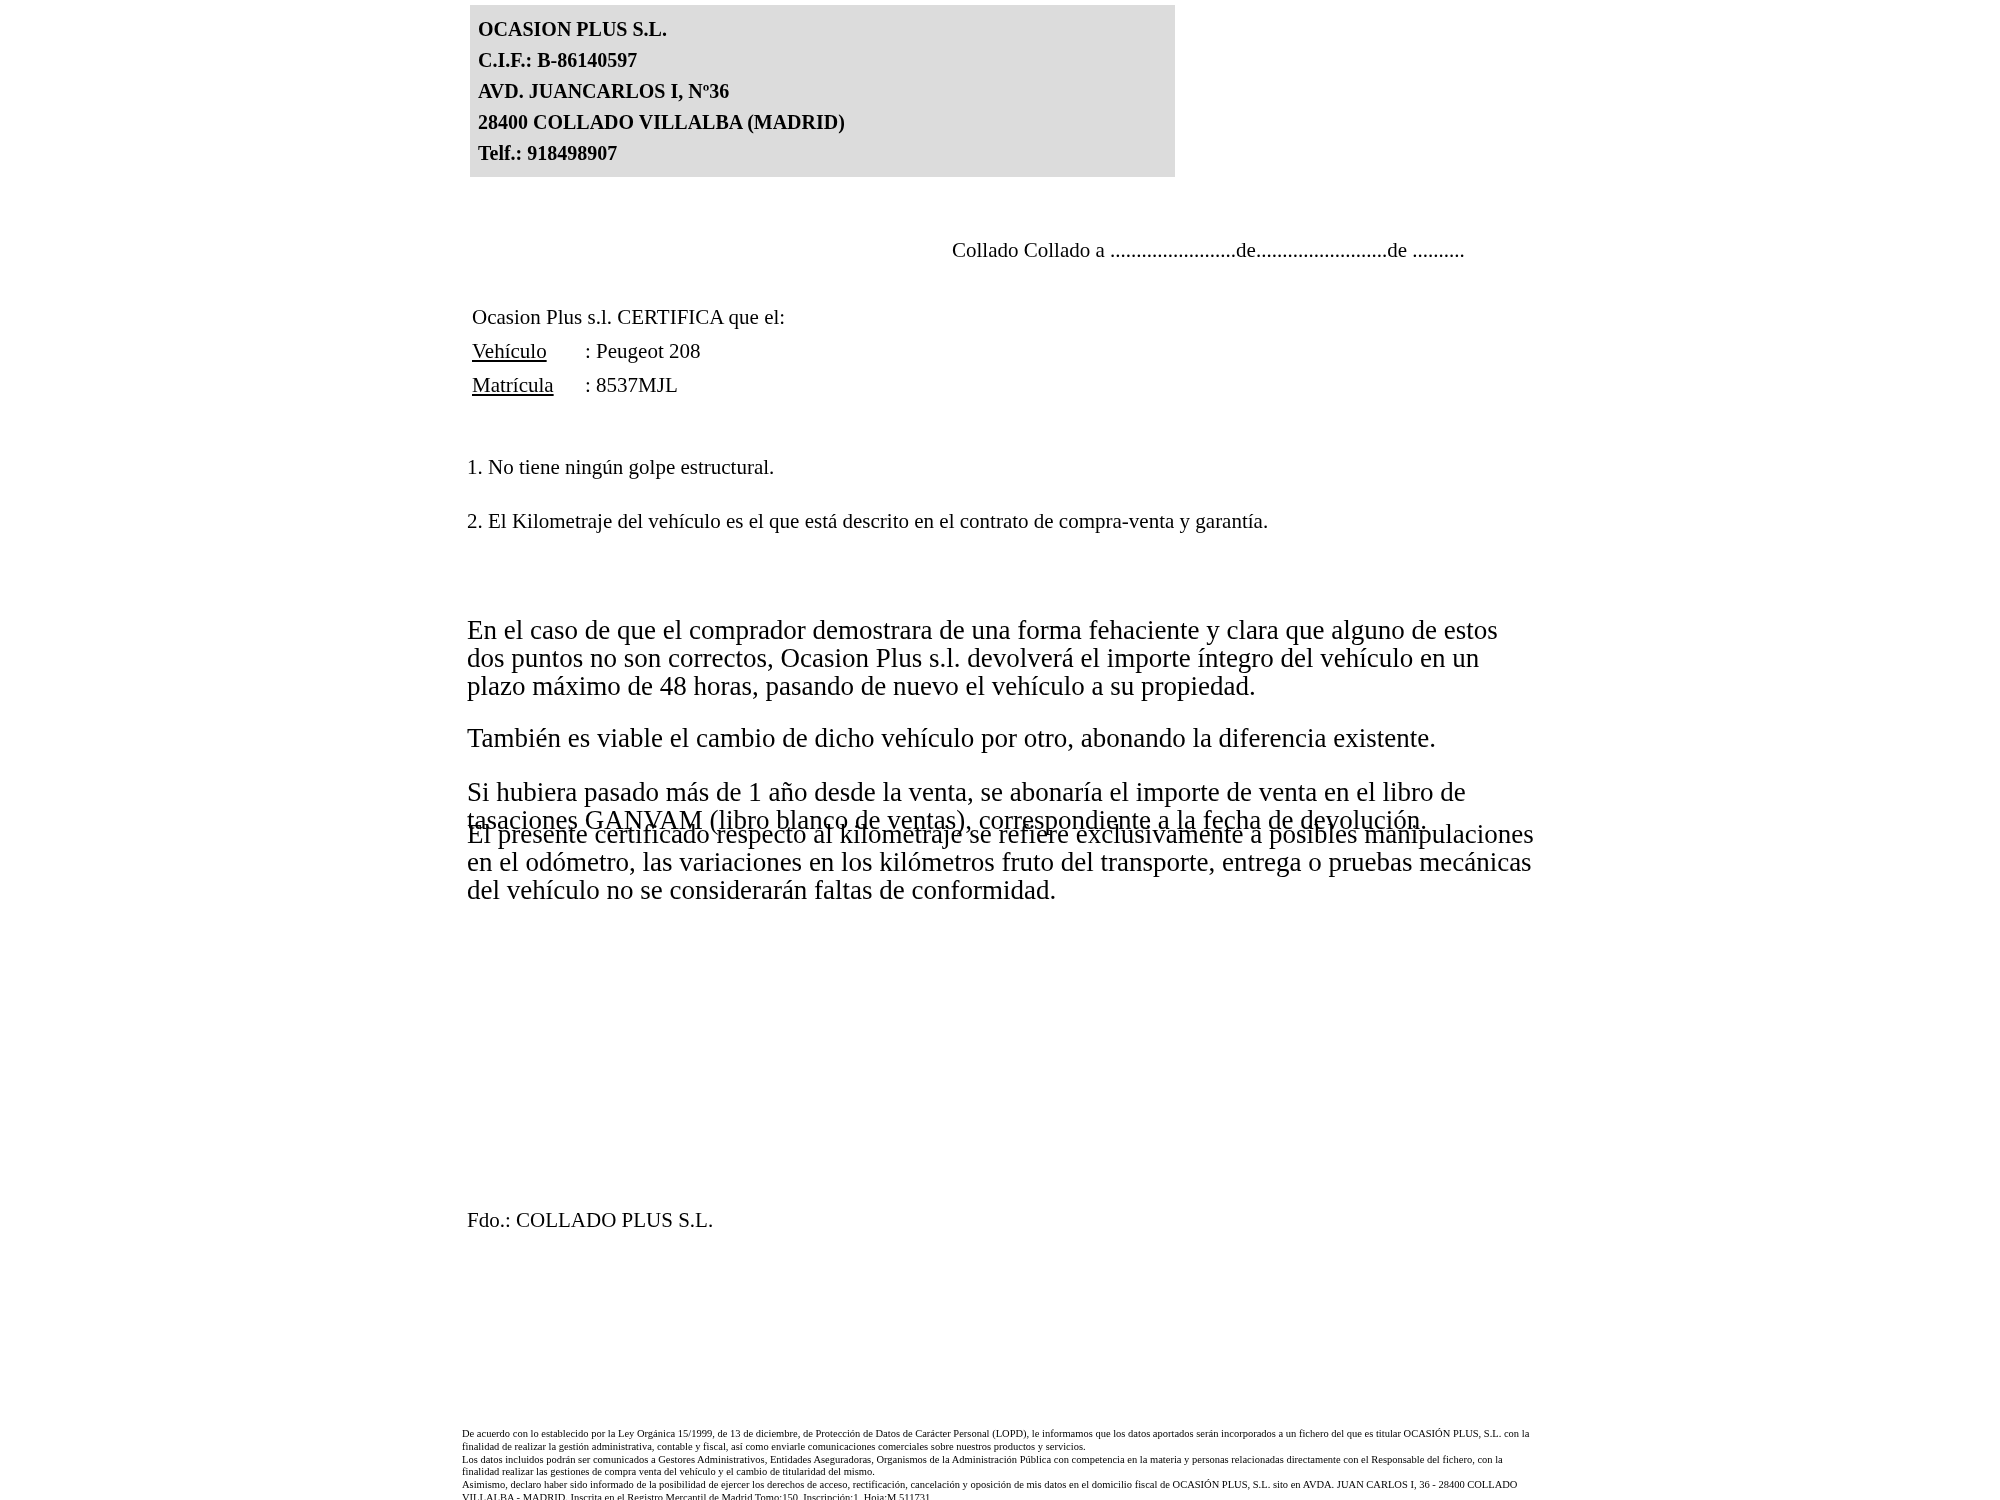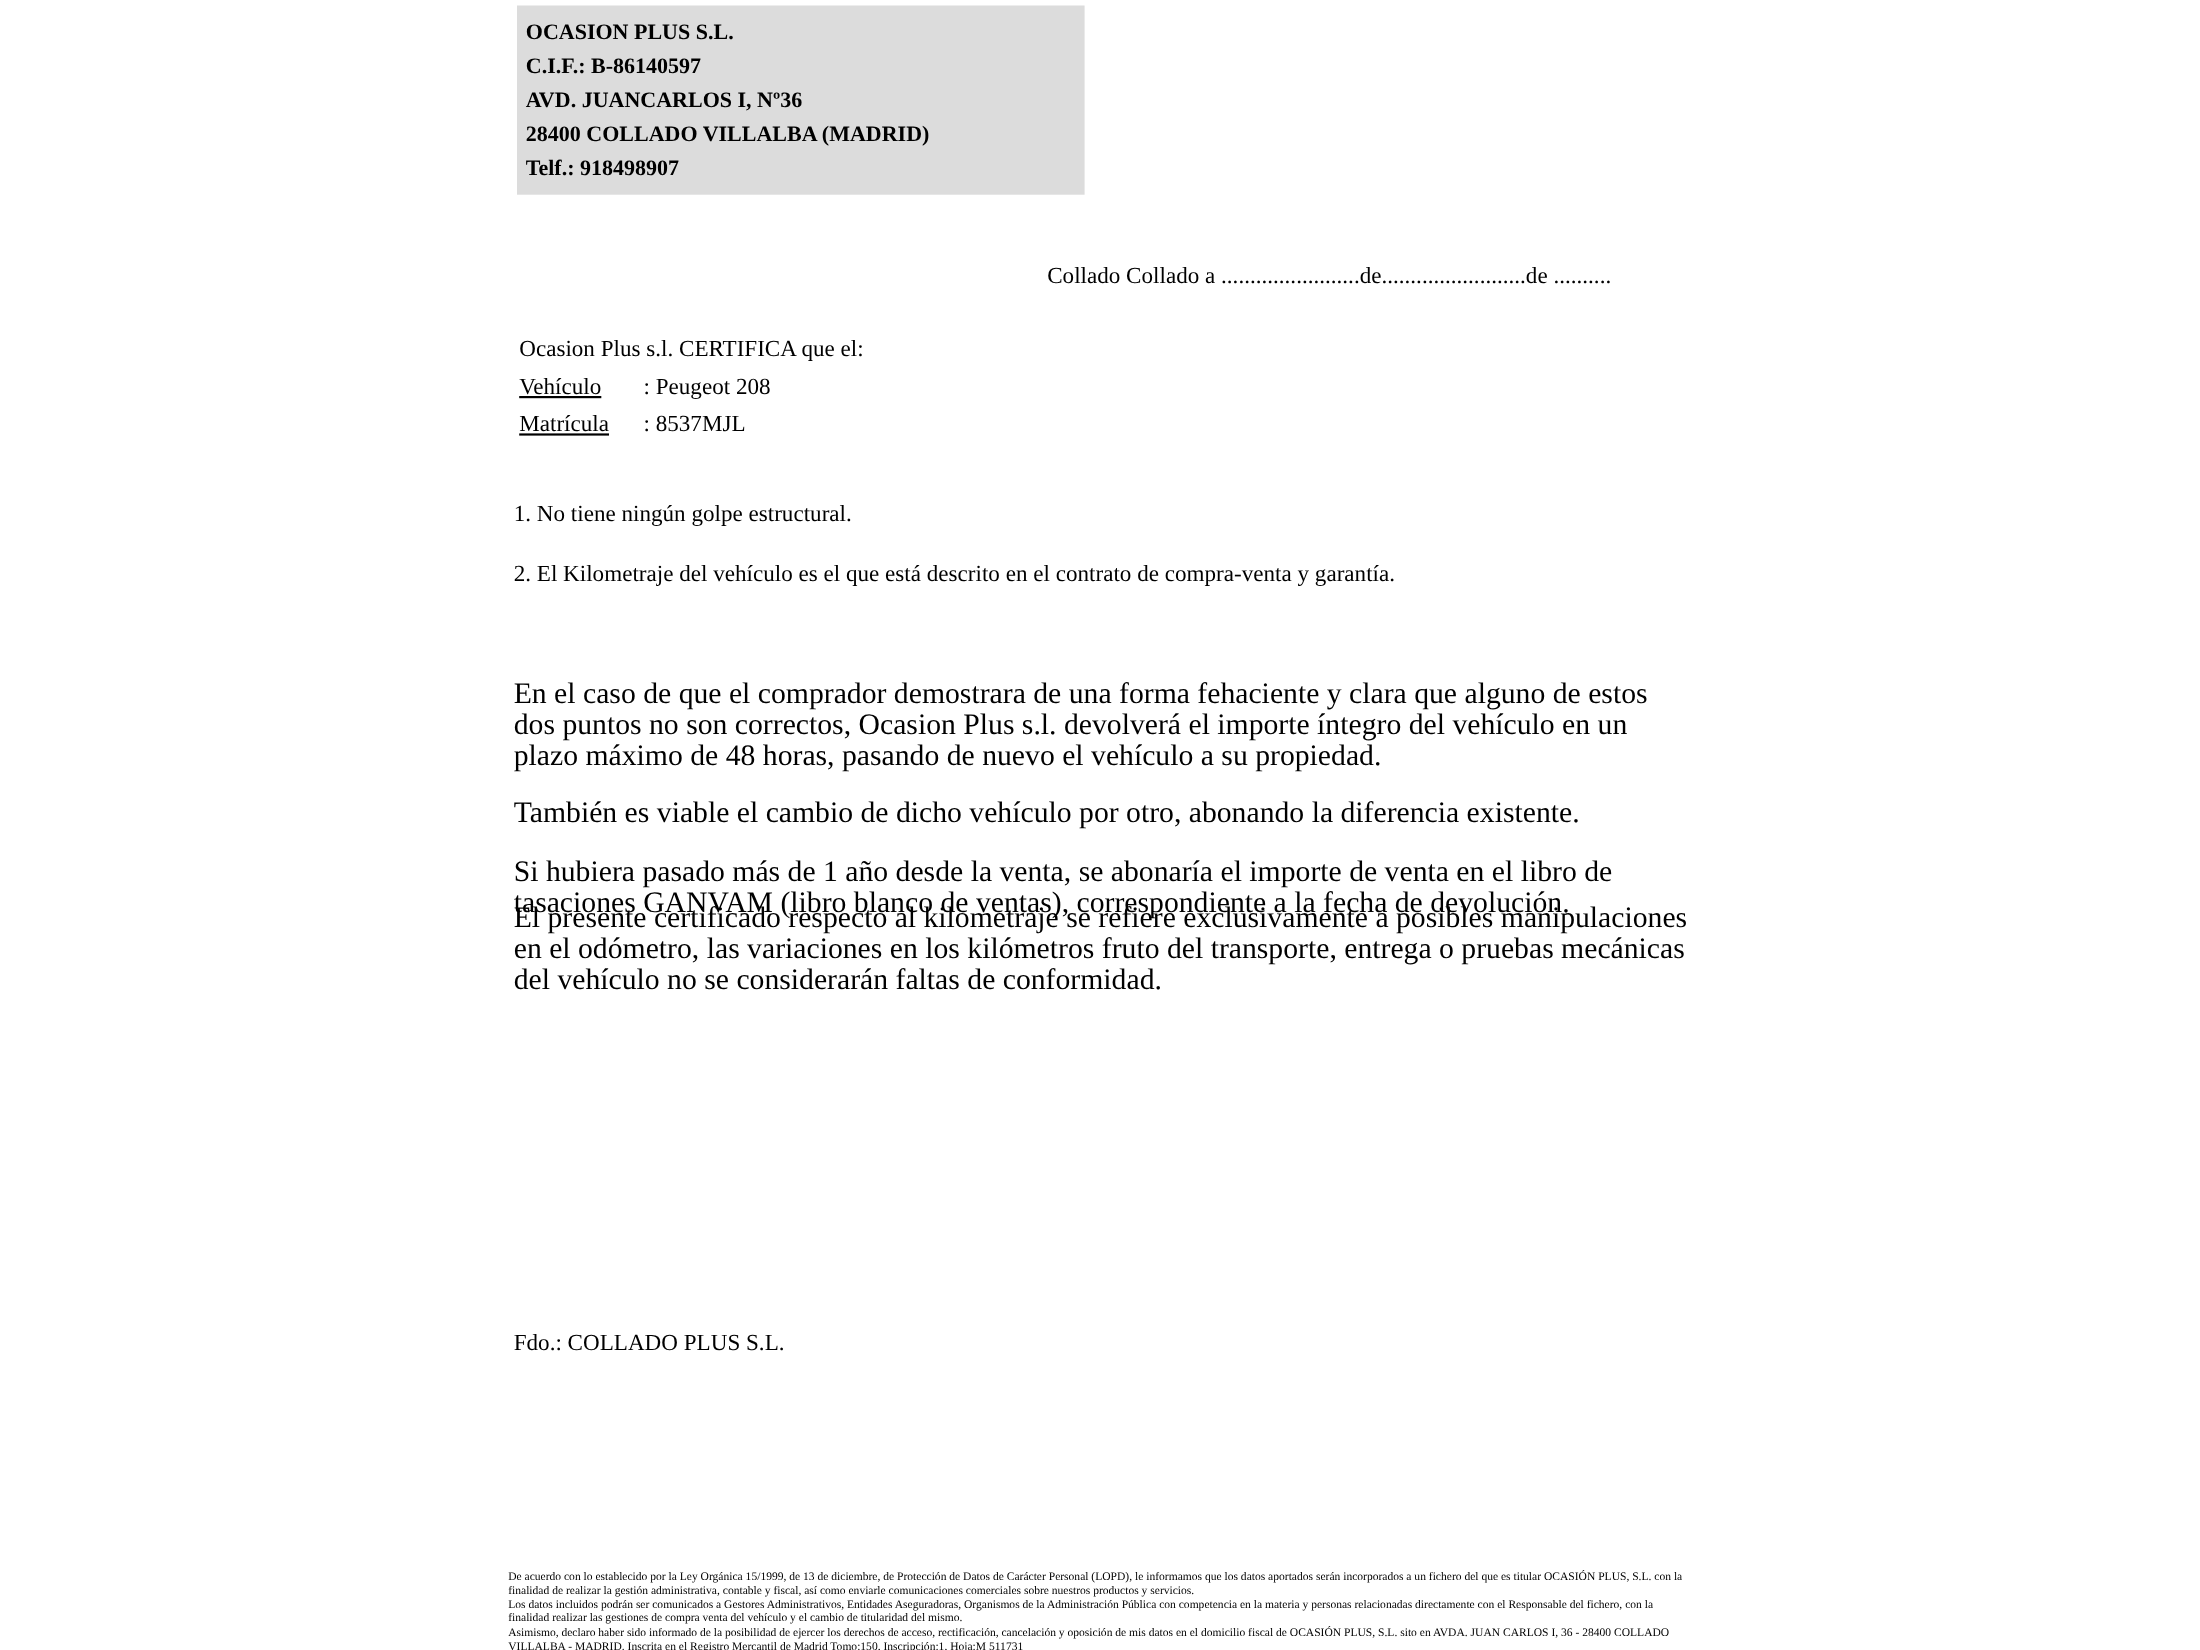--- a/index.html
+++ b/index.html
@@ -15,21 +15,21 @@
     position: relative;
     width: 2000px;
     height: 1500px;
     background: var(--page-bg, #ffffff);
     overflow: hidden;
   }
   .header-box {
     position: absolute;
     left: 470px;
     top: 5px;
-    width: 516px;
+    width: 705px;
     height: 172px;
     background: var(--header-bg, #dcdcdc);
     box-sizing: border-box;
     padding: 9px 1px 0 8px;
   }
   .header-box .line {
     font-weight: bold;
     font-size: 20px;
     line-height: 31px;
     white-space: nowrap;

